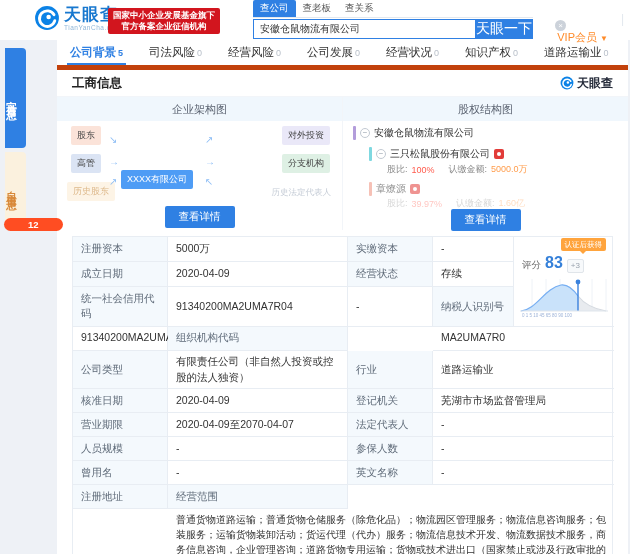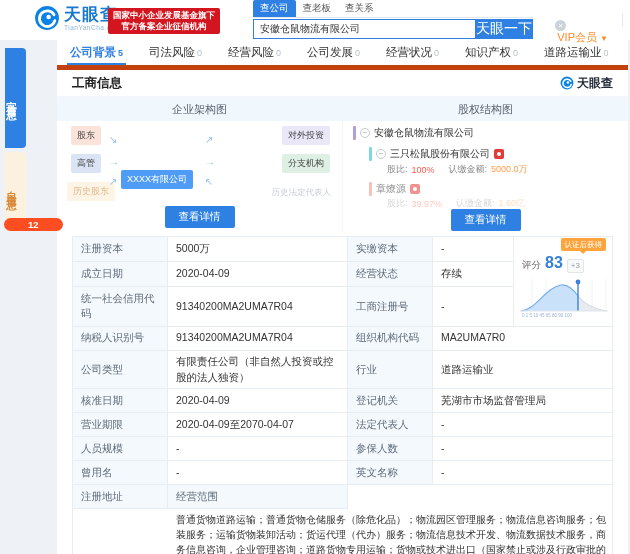--- a/index.html
+++ b/index.html
@@ -305,23 +305,20 @@
       </div>
       <div class="cell wrap">
         <span>存续</span>
       </div>
       <div class="cell lab">
         <span>统一社会信用代码</span>
       </div>
       <div class="cell wrap">
         <span>91340200MA2UMA7R04</span>
       </div>
-      <div class="cell lab">
-        <span>工商注册号</span>
-      </div>
       <div class="cell wrap">
         <span>-</span>
       </div>
       <div class="cell lab">
         <span>纳税人识别号</span>
       </div>
       <div class="cell wrap">
         <span>91340200MA2UMA7R04</span>
       </div>
       <div class="cell lab">

